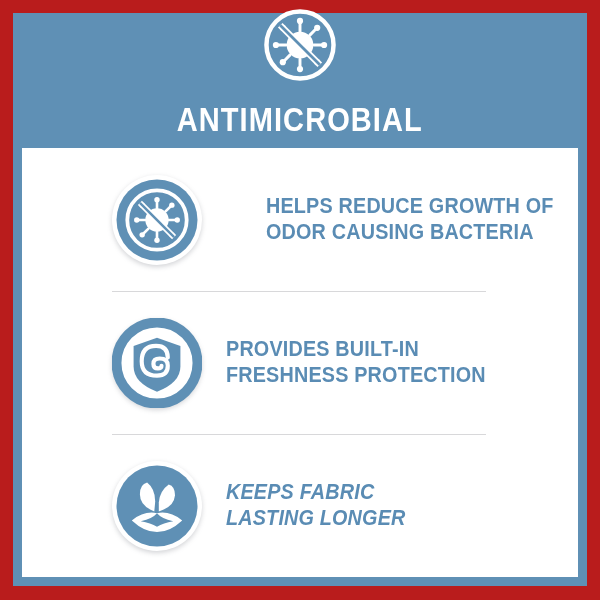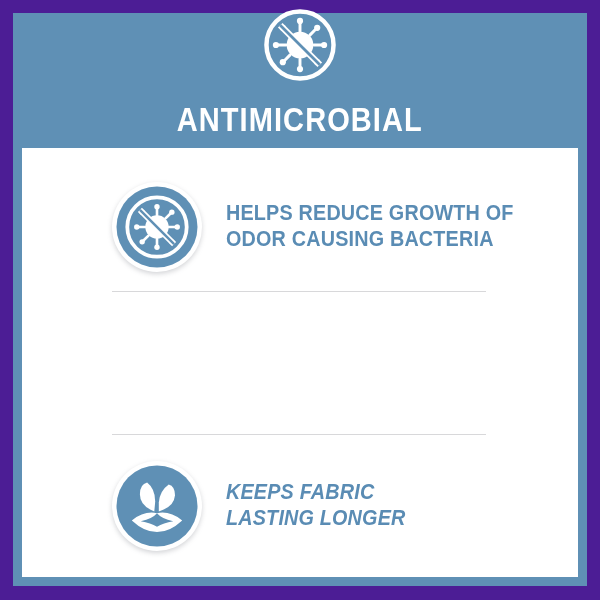--- a/index.html
+++ b/index.html
@@ -11,21 +11,21 @@
     width: 600px;
     height: 600px;
     font-family: "Liberation Sans", sans-serif;
     overflow: hidden;
   }
 
   #infographic {
     position: relative;
     width: 600px;
     height: 600px;
-    background: #4c1d95;
+    background: #b91c1c;
   }
 
   
   .frame {
     position: absolute;
     left: 13px;
     top: 13px;
     width: 574px;
     height: 573px;
     background: #5f90b5;
@@ -89,21 +89,21 @@
   }
 
   .row {
     position: absolute;
     left: 0;
     width: 556px;
     height: 143px;
     display: flex;
     align-items: center;
   }
-  .row-0 { top: 7px; }
+  .row-0 { top: 0px; gap: 40px; }
   .row-1 { top: 143px; }
   .row-2 { top: 286px; font-style: italic; }
 
   
   .badge {
     position: relative;
     margin-left: 90px;
     width: 90px;
     height: 90px;
     flex: 0 0 90px;
@@ -222,20 +222,33 @@
             <line x1="31" y1="31" x2="69" y2="69" stroke="#ffffff" stroke-width="6.4"></line>
             <line x1="31" y1="31" x2="69" y2="69" stroke="#5f90b5" stroke-width="2.7"></line>
           </svg>
         </div>
         <div class="row-text">
           <span class="line">HELPS REDUCE GROWTH OF</span>
           <span class="line">ODOR CAUSING BACTERIA</span>
         </div>
       </div>
 
+      <div class="row row-1">
+        <div class="badge">
+          <svg viewBox="0 0 100 100" width="90" height="90" aria-hidden="true">
+            <circle cx="50" cy="50" r="45" fill="none" stroke="#5f90b5" stroke-width="11"></circle>
+            <path d="M50 22 L76 31 L76 54 Q76 72 50 82 Q24 72 24 54 L24 31 Z" fill="#5f90b5"></path>
+            <path d="M62 44 Q62 31 49 31 Q33 31 33 48 Q33 64 50 64 Q62 64 62 53 Q62 45 53 45 Q46 45 46 51 Q46 56 51 56 Q55 56 55 53" fill="none" stroke="#ffffff" stroke-width="4.6" stroke-linecap="round"></path>
+          </svg>
+        </div>
+        <div class="row-text">
+          <span class="line">PROVIDES BUILT-IN</span>
+          <span class="line">FRESHNESS PROTECTION</span>
+        </div>
+      </div>
 
       <div class="row row-2">
         <div class="badge">
           <svg viewBox="0 0 100 100" width="90" height="90" aria-hidden="true">
             <circle cx="50" cy="50" r="45" fill="#5f90b5"></circle>
 
             <path d="M47 56 Q31 50 31 37 Q31 26 39 24 Q48 31 48 45 Z" fill="#ffffff"></path>
 
             <path d="M52 56 Q69 51 70 38 Q70 28 63 26 Q53 33 52 46 Z" fill="#ffffff"></path>
 

